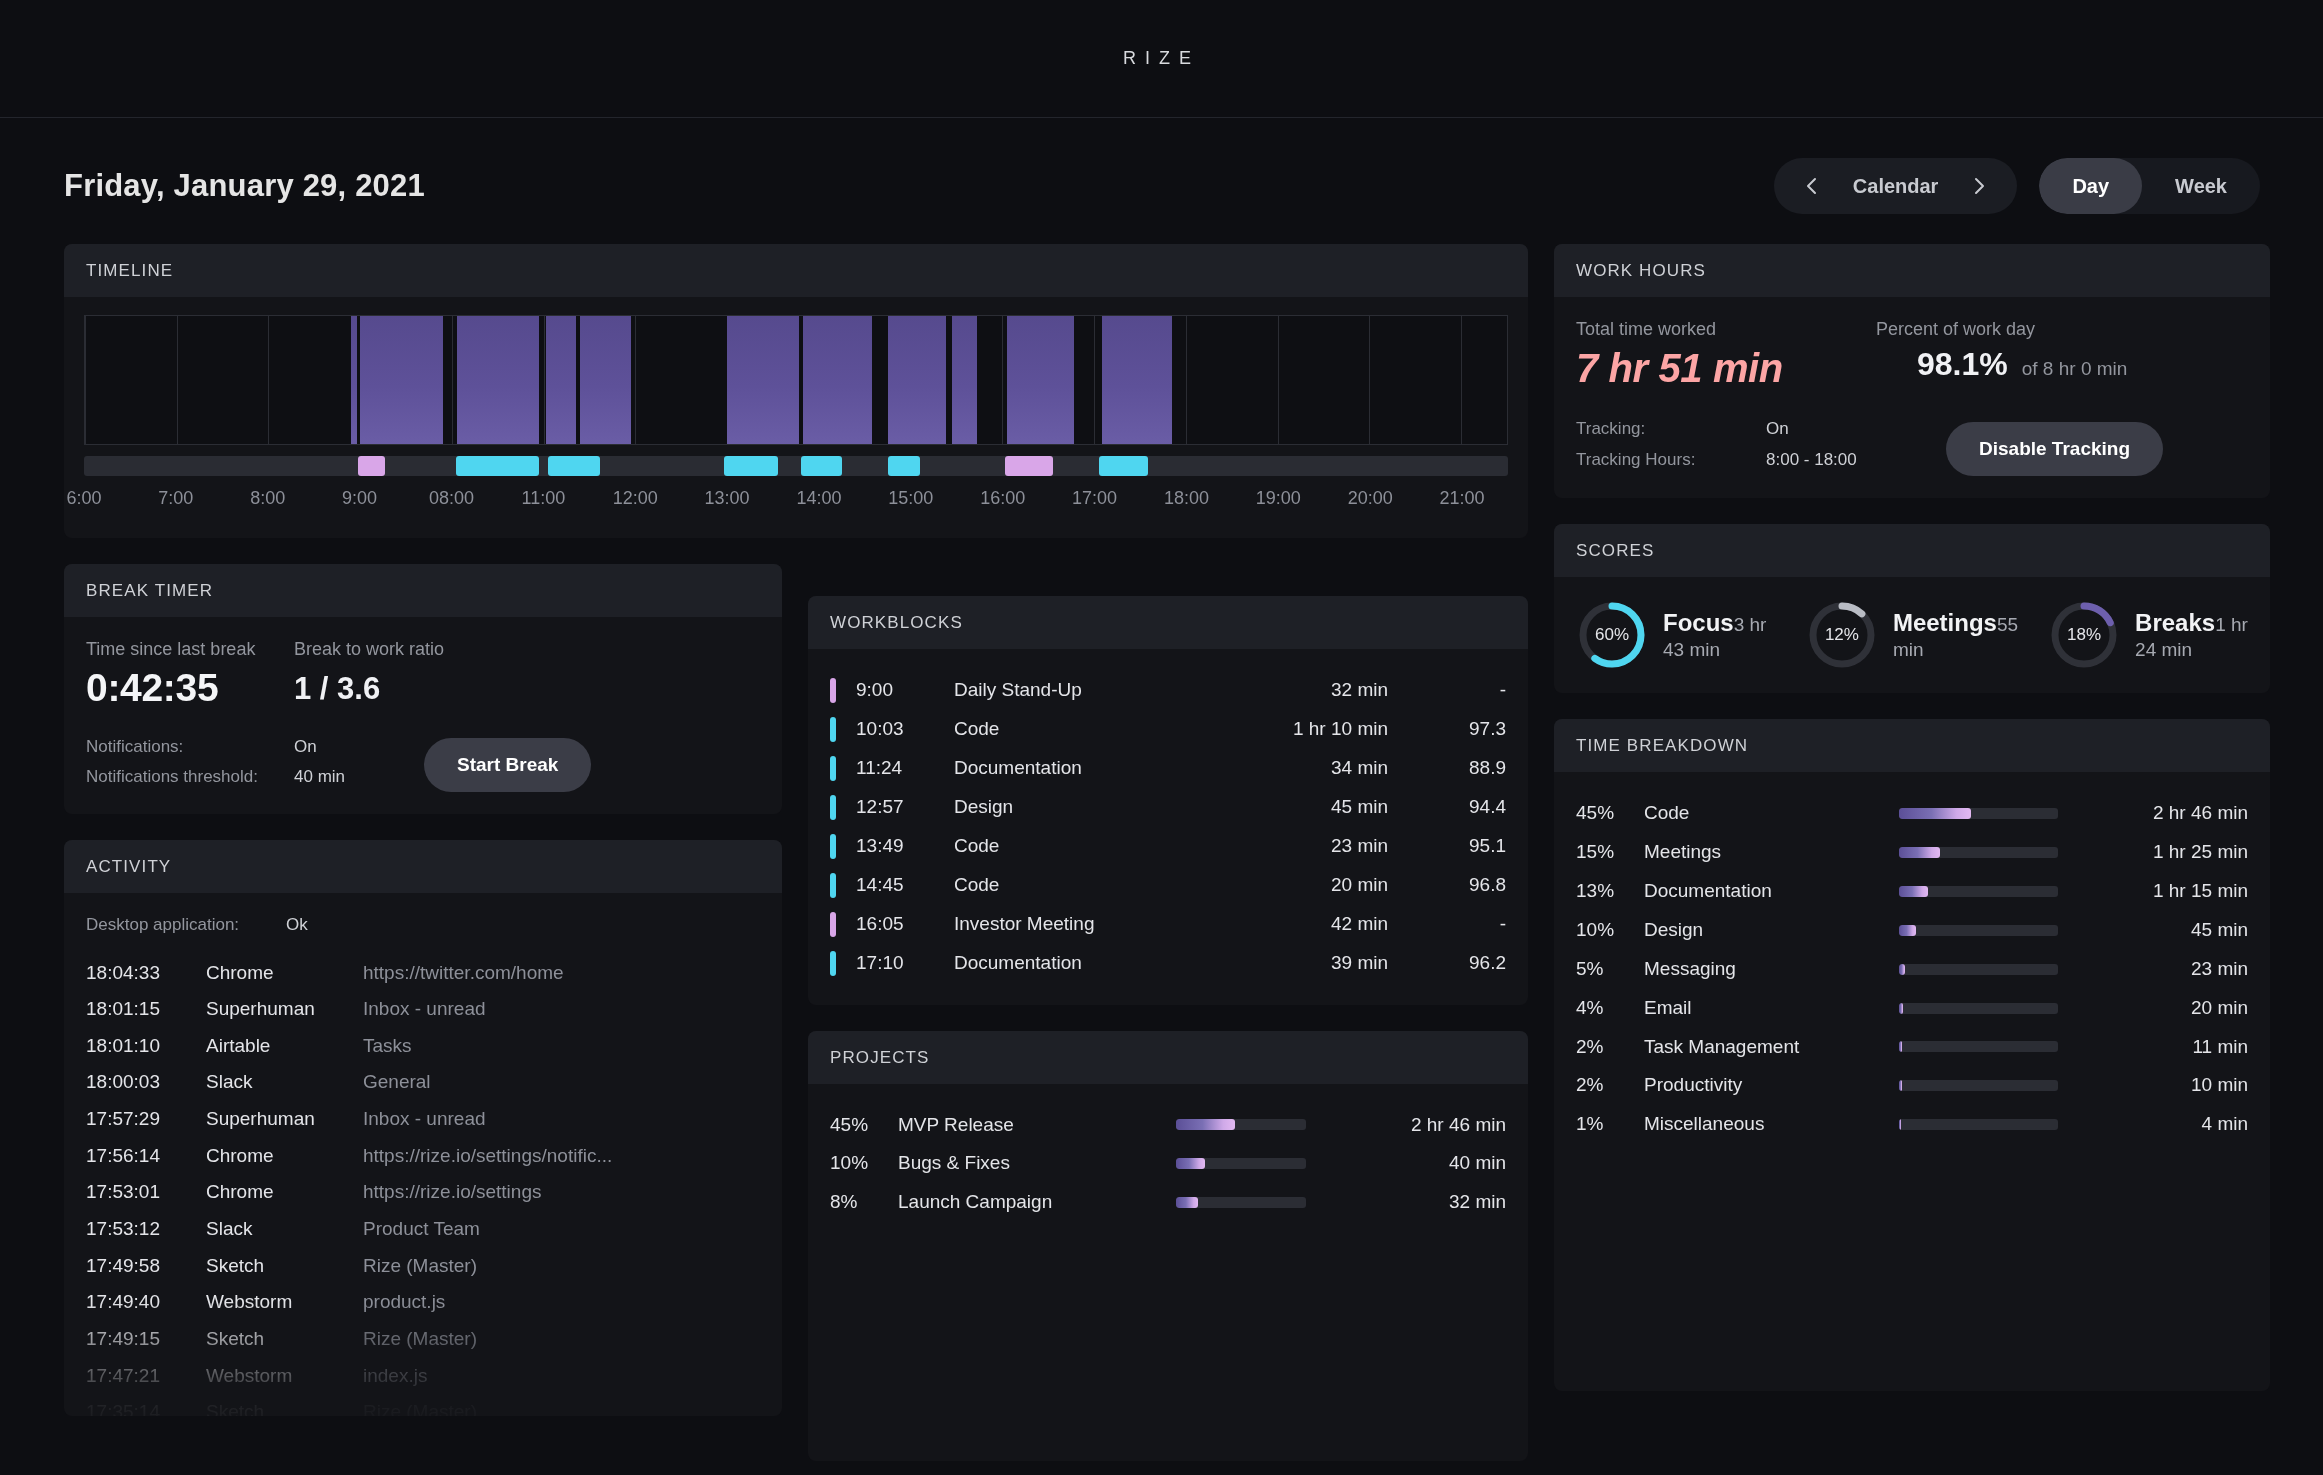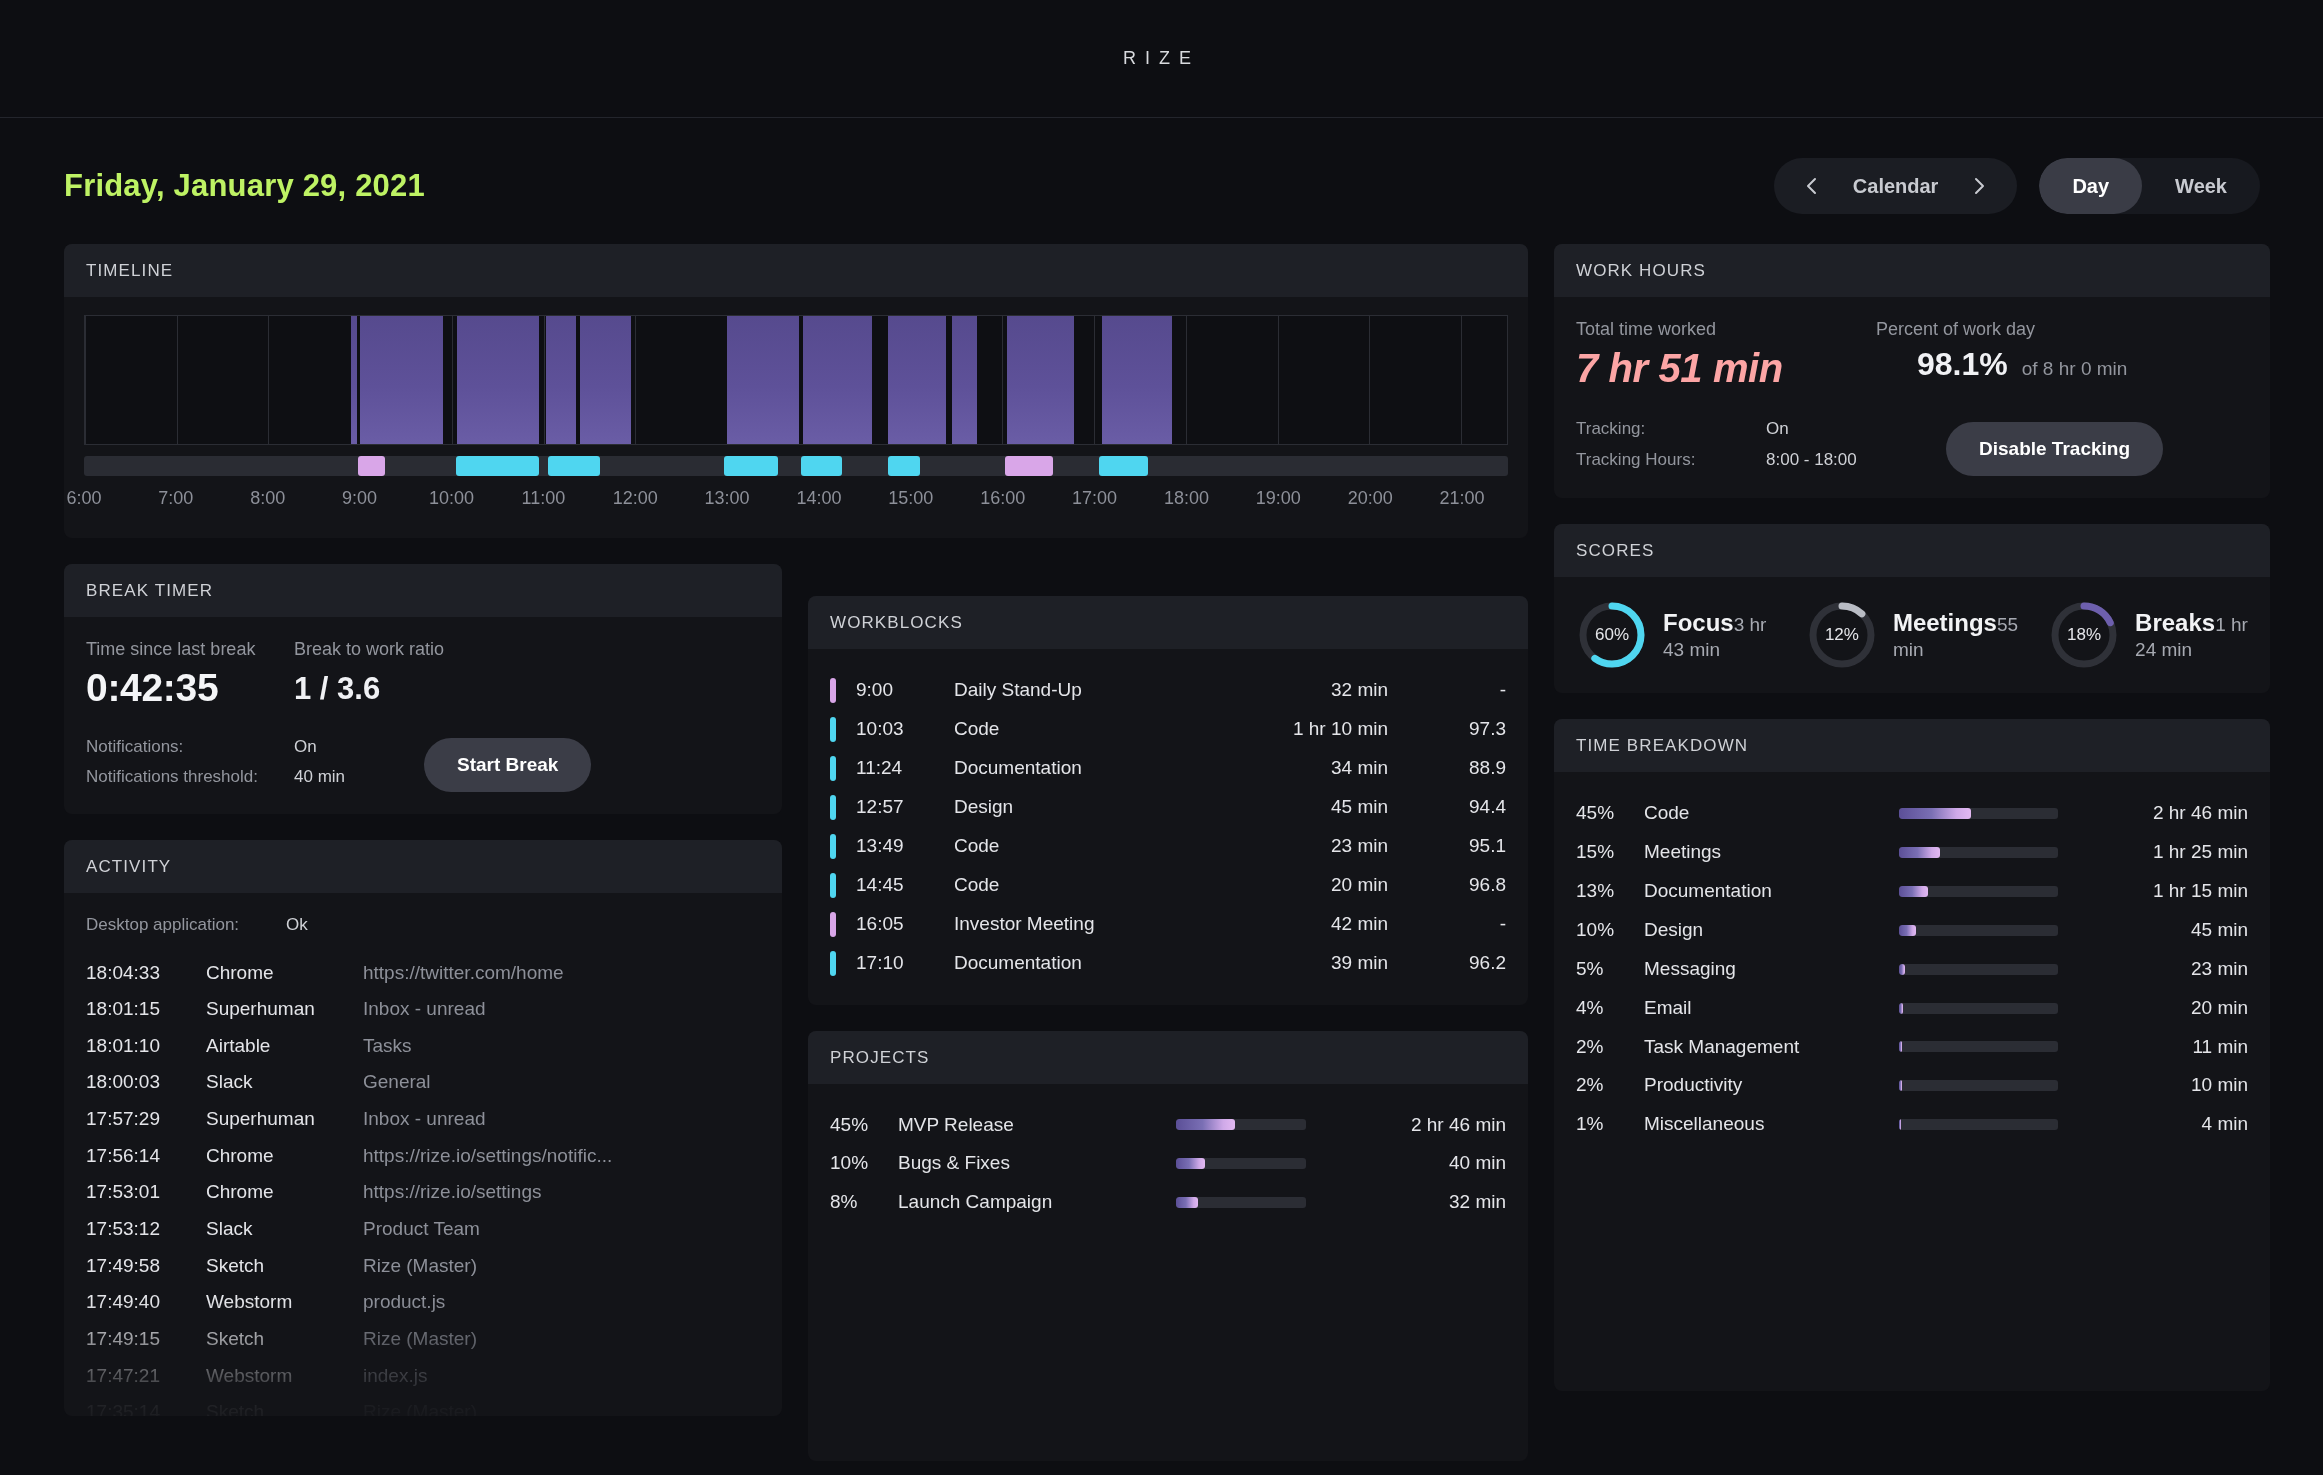--- a/index.html
+++ b/index.html
@@ -20,21 +20,21 @@
   }
   .brand {
     font-size: 18px; letter-spacing: 9px; color: #d8dade; font-weight: 400;
   }
 
   
   .headrow {
     display: flex; align-items: center; justify-content: space-between;
     padding: 0 63px 0 64px; height: 92px; margin-top: 22px;
   }
-  .datetitle { font-size: 31px; font-weight: 700; color: #bef264; letter-spacing: .2px; }
+  .datetitle { font-size: 31px; font-weight: 700; color: #e5e5e5; letter-spacing: .2px; }
   .headctl { display: flex; align-items: center; gap: 22px; }
   .calnav {
     display: flex; align-items: center; gap: 30px;
     background: #1b1d23; border-radius: 30px; height: 56px; padding: 0 27px;
   }
   .calnav .lbl { font-size: 20px; color: #c8cad0; font-weight: 600; }
   .chev { width: 22px; height: 22px; display: block; }
   .chev svg { display: block; }
   .segmented {
     display: flex; background: #17191f; border-radius: 30px; height: 56px; overflow: hidden;
@@ -248,21 +248,21 @@
               <div class="tl-seg" style="left: 50.3226%; width: 2.90323%; background: rgb(79, 214, 240);"></div>
               <div class="tl-seg" style="left: 56.4516%; width: 2.25806%; background: rgb(79, 214, 240);"></div>
               <div class="tl-seg" style="left: 64.6452%; width: 3.41935%; background: rgb(217, 166, 232);"></div>
               <div class="tl-seg" style="left: 71.2903%; width: 3.41935%; background: rgb(79, 214, 240);"></div>
             </div>
           <div class="tl-axis" id="tl-axis">
               <div class="tl-tick" style="left: 0%;">6:00</div>
               <div class="tl-tick" style="left: 6.45161%;">7:00</div>
               <div class="tl-tick" style="left: 12.9032%;">8:00</div>
               <div class="tl-tick" style="left: 19.3548%;">9:00</div>
-              <div class="tl-tick" style="left: 25.8065%;">10:00</div>
+              <div class="tl-tick" style="left: 25.8065%;">08:00</div>
               <div class="tl-tick" style="left: 32.2581%;">11:00</div>
               <div class="tl-tick" style="left: 38.7097%;">12:00</div>
               <div class="tl-tick" style="left: 45.1613%;">13:00</div>
               <div class="tl-tick" style="left: 51.6129%;">14:00</div>
               <div class="tl-tick" style="left: 58.0645%;">15:00</div>
               <div class="tl-tick" style="left: 64.5161%;">16:00</div>
               <div class="tl-tick" style="left: 70.9677%;">17:00</div>
               <div class="tl-tick" style="left: 77.4194%;">18:00</div>
               <div class="tl-tick" style="left: 83.871%;">19:00</div>
               <div class="tl-tick" style="left: 90.3226%;">20:00</div>

